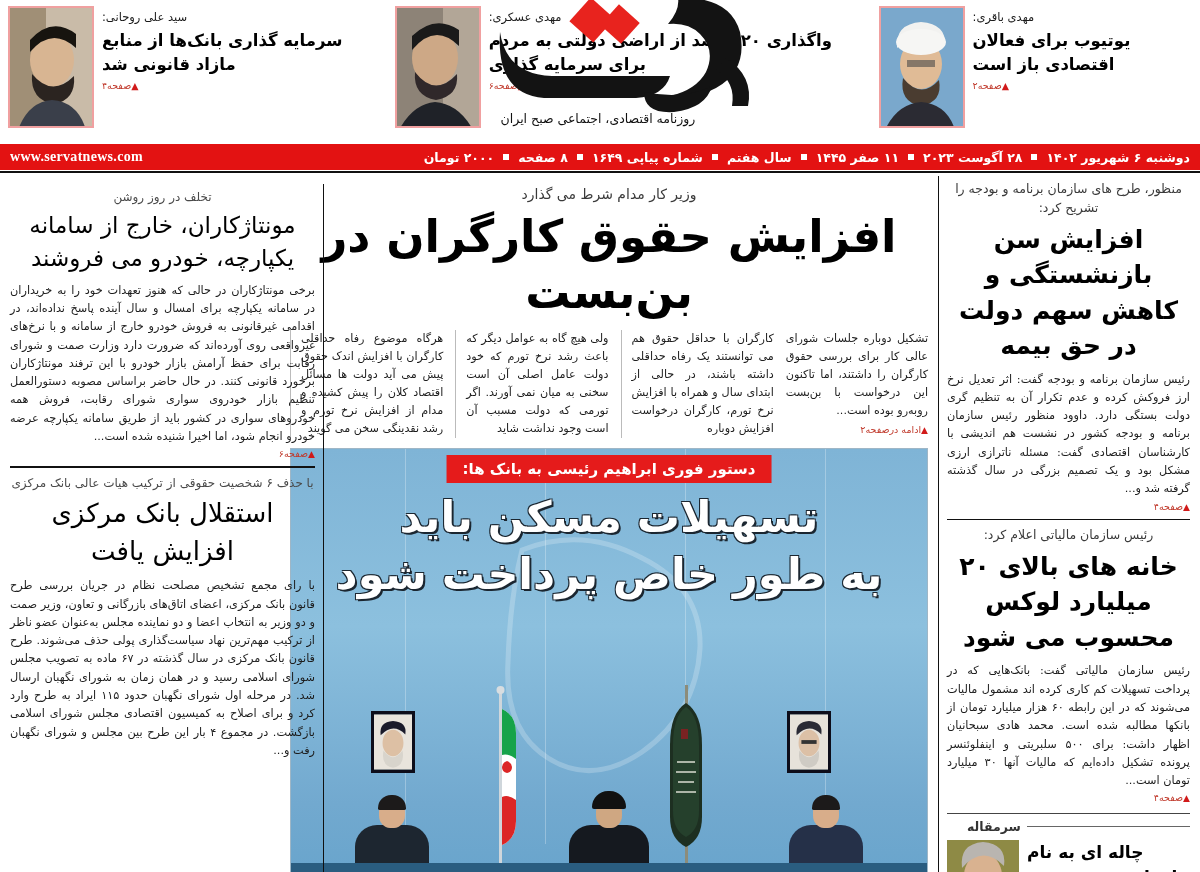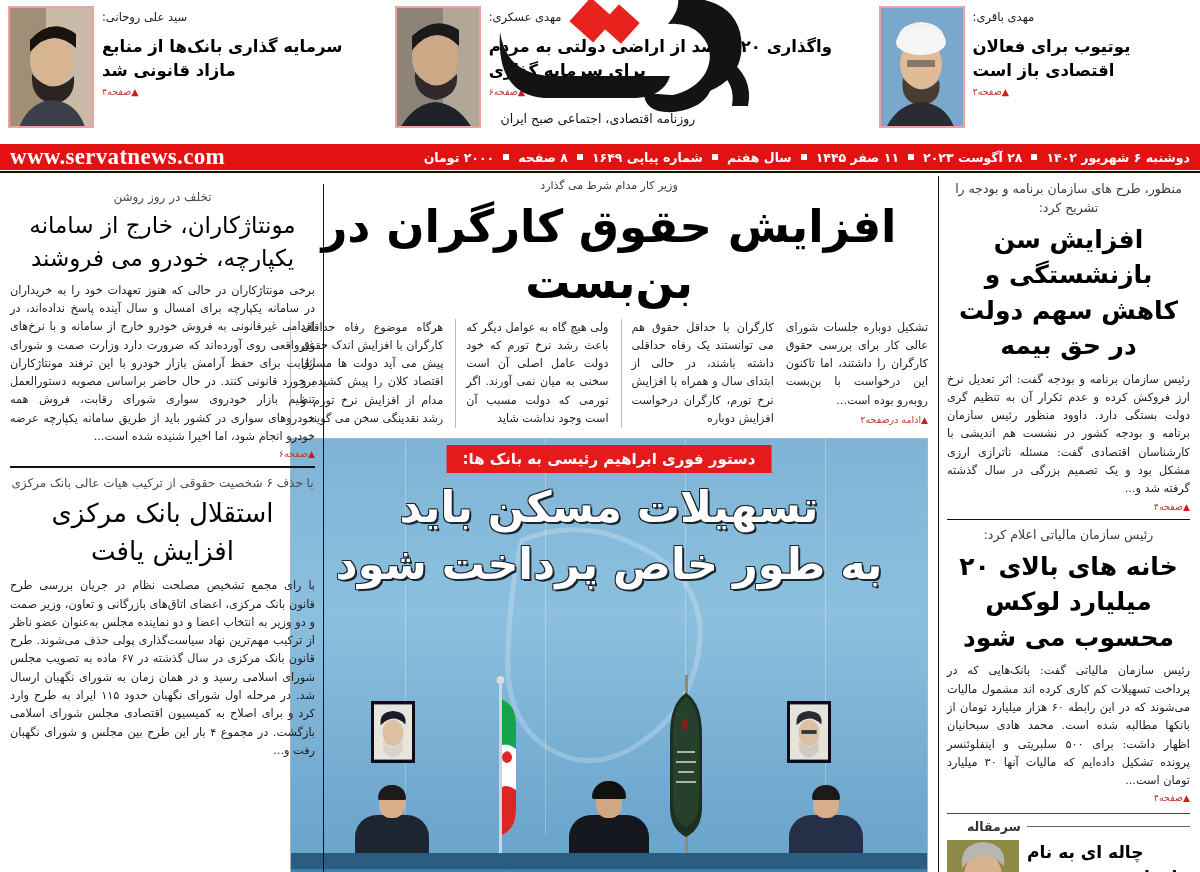--- a/index.html
+++ b/index.html
@@ -17,21 +17,21 @@
     position: absolute; top: 0; left: 0; width: 1200px; height: 144px;
     display: flex; flex-direction: row-reverse; align-items: flex-start;
   }
   .teaser { display: flex; flex-direction: row-reverse; align-items: flex-start;
             padding: 6px 8px 0 8px; height: 144px; }
   .teaser-photo {
     width: 86px; height: 122px; border: 2px solid #f0a0a0; flex: 0 0 auto;
     position: relative; overflow: hidden; background:#b9c4cc;
   }
   .teaser-text { padding: 4px 8px 0 8px; text-align: left; direction: rtl; }
-  .teaser-by { font-size: 11.5px; color: #1a1a1a; margin-bottom: 11px; text-align: left;
+  .teaser-by { font-size: 11.5px; color: #1a1a1a; margin-bottom: 5px; text-align: left;
                letter-spacing: 0; }
   .teaser-head { font-size: 16.5px; font-weight: bold; line-height: 1.45; color:#000;
                  text-align: left; }
   .teaser-page { font-size: 9.5px; color:#c0392b; margin-top: 3px; text-align:left; }
   .teaser-page .tri { color:#d11a1a; }
 
   
   .masthead { position: absolute; top: 0; right: 430px; width: 340px; height: 144px; }
   .mast-word { position:absolute; top: -4px; right: 0px; width: 340px; height: 124px; }
   .mast-sub { position:absolute; bottom: 18px; right: 12px; width: 320px;
@@ -41,21 +41,21 @@
   .datebar {
     position:absolute; top: 144px; left: 0; width: 1200px; height: 26px;
     background: linear-gradient(90deg,#e8projector 0%, #e01010 100%);
     background: #e31212;
     display:flex; align-items:center; justify-content: space-between;
     padding: 0 10px; color:#fff;
   }
   .datebar .dtxt { font-size: 12.5px; font-weight:bold; white-space:nowrap;
                    display:flex; flex-direction:row; gap:5px; align-items:center;}
   .datebar .sq { display:inline-block; width:6px; height:6px; background:#fff; margin:0 4px;}
-  .datebar .site { font-family:"Liberation Serif", serif; font-size:23px; font-weight:bold;
+  .datebar .site { font-family:"Liberation Serif", serif; font-size:14px; font-weight:bold;
                    letter-spacing:0.3px; direction:ltr; }
   .hairline { position:absolute; top:171px; left:0; width:1200px; height:2px; background:#111;}
 
   
   .colR { position:absolute; top: 176px; right: 0; width: 262px; height: 696px;
           padding: 4px 10px 12px 8px; border-left: 1.5px solid #111; }
   .colC { position:absolute; top: 176px; right: 262px; width: 658px; height: 696px;
           padding: 2px 6px 0 6px; }
   .colL { position:absolute; top: 184px; left: 0; width: 324px; height: 696px;
           padding: 4px 8px 0 10px; border-right: 1.5px solid #111; }
@@ -252,21 +252,21 @@
           <div class="op-head">چاله ای به نام افزایش نرخ بنزین !</div>
 
         </div>
       </div>
 
     </div>
 
   </div>
 
   <div class="colC">
-    <div class="kicker" style="font-size:11px;margin-top:0">وزیر کار مدام شرط می گذارد</div>
+    <div class="kicker" style="font-size:14px;margin-top:6px">وزیر کار مدام شرط می گذارد</div>
     <div class="hl-main">افزایش حقوق کارگران در بن‌بست</div>
 
     <div class="deck">
       <div class="dcol">
         <span>تشکیل دوباره جلسات شورای عالی کار برای بررسی حقوق کارگران را داشتند، اما تاکنون این درخواست با بن‌بست روبه‌رو بوده است...</span>
         <div class="pageref"><span class="tri">▲</span><span>ادامه درصفحه۲</span></div>
       </div>
       <div class="dcol sep">کارگران با حداقل حقوق هم می توانستند یک رفاه حداقلی داشته باشند، در حالی از ابتدای سال و همراه با افزایش نرخ تورم، کارگران درخواست افزایش دوباره</div>
       <div class="dcol sep">ولی هیچ گاه به عوامل دیگر که باعث رشد نرخ تورم که خود دولت عامل اصلی آن است سخنی به میان نمی آورند. اگر تورمی که دولت مسبب آن است وجود نداشت شاید</div>
       <div class="dcol sep">هرگاه موضوع رفاه حداقلی کارگران با افزایش اندک حقوق پیش می آید دولت ها مسائل اقتصاد کلان را پیش کشیده و مدام از افزایش نرخ تورم و رشد نقدینگی سخن می گویند</div>

